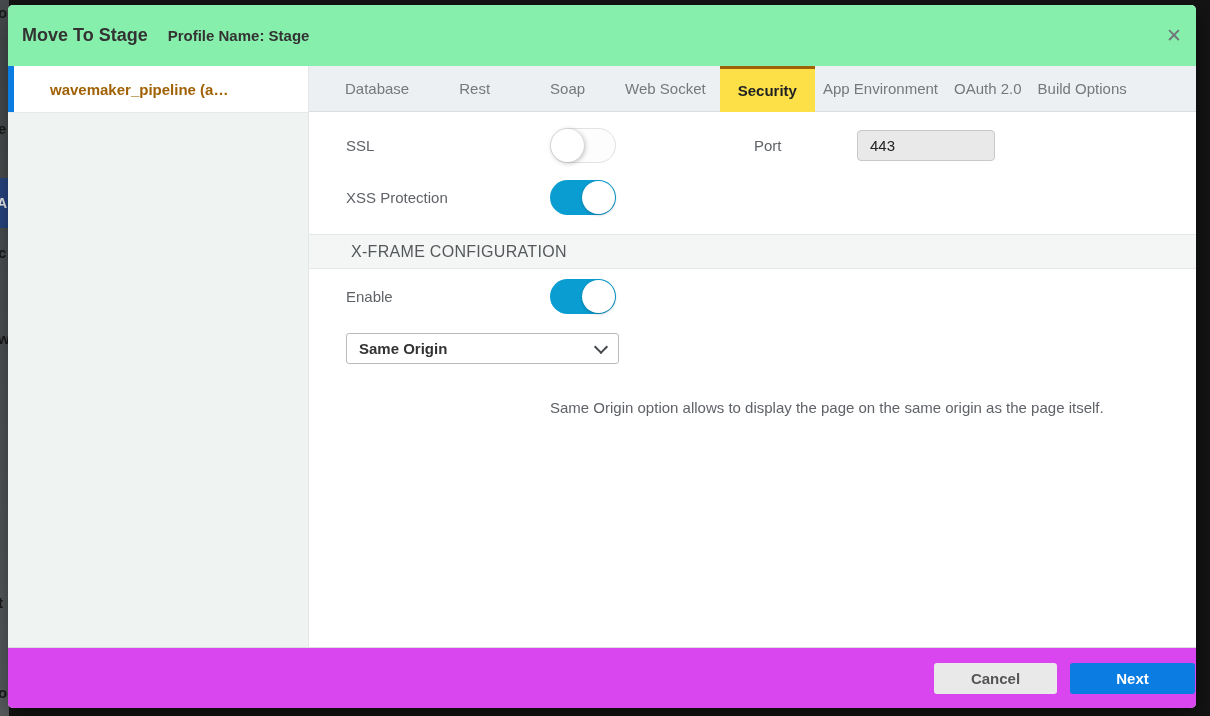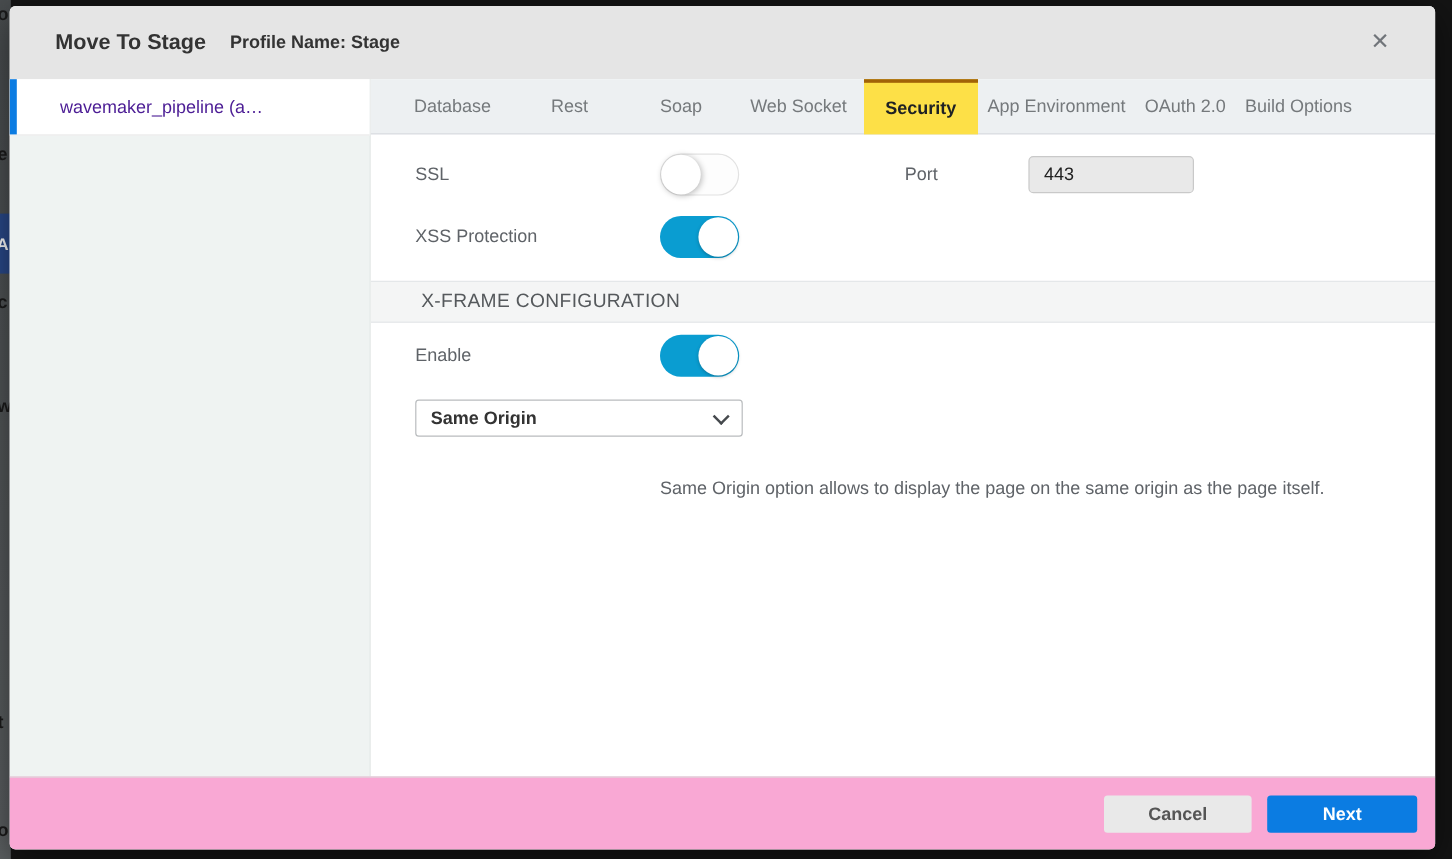--- a/index.html
+++ b/index.html
@@ -23,36 +23,36 @@
   .bg-bluebox span { margin-left:-3px; }
 
   
   .modal {
     position:absolute; left:8px; top:5px; width:1188px; height:703px;
     background:#fff; border-radius:5px; overflow:hidden;
     display:flex; flex-direction:column;
     box-shadow:0 8px 30px rgba(0,0,0,.5);
   }
   .modal-header {
-    flex:none; height:61px; background:#e5e5e5;
-    display:flex; align-items:center; padding:0 38px;justify-content:center;
+    flex:none; height:61px; background:#86efac;
+    display:flex; align-items:center; padding:0 14px;justify-content:center;
   }
   .dialog-title { font-size:18px; font-weight:700; color:#333; }
   .dialog-subtitle { margin-left:20px; font-size:15px; font-weight:700; color:#333; }
   .close-x { margin-left:auto; color:#71757a; font-size:19px; cursor:pointer; line-height:1; }
 
   .modal-body { flex:1; display:flex; min-height:0; }
 
   .sidebar { flex:none; width:300px; background:#eff3f2; border-right:1px solid #e2e6e5; }
   .side-item {
     height:46px; background:#fff; position:relative;
     display:flex; align-items:center; border-bottom:1px solid #e8e8e8; cursor:pointer;
   }
   .side-accent { position:absolute; left:0; top:0; width:6px; height:100%; background:#0b7ce2; }
-  .side-label { padding-left:42px; color:#4c1d95; font-weight:400; font-size:15px; white-space:nowrap; }
+  .side-label { padding-left:42px; color:#a16207; font-weight:700; font-size:15px; white-space:nowrap; }
 
   .main { flex:1; display:flex; flex-direction:column; background:#fff; min-width:0; }
 
   .tabbar {
     flex:none; height:45px; background:#edf0f2; border-bottom:1px solid #d9dde0;
     display:flex; align-items:stretch; padding-left:18px;
   }
   .tab {
     display:flex; align-items:center; padding:0 14px;
     color:#75797c; font-size:15px; cursor:pointer; white-space:nowrap;
@@ -105,23 +105,23 @@
   .select-text { font-size:15px; font-weight:700; color:#333; }
   .chevron {
     width:8px; height:8px; border-right:2px solid #45494d; border-bottom:2px solid #45494d;
     transform:rotate(45deg); margin-top:-4px; flex:none;
   }
   .help-row { margin-top:11px; display:flex; }
   .help-spacer { width:204px; flex:none; }
   .help-text { color:#5f6368; font-size:15px;margin-top:24px; }
 
   .modal-footer {
-    flex:none; height:60px; background:#f9a8d4; border-top:1px solid #ddd;
+    flex:none; height:60px; background:#d946ef; border-top:1px solid #ddd;
     display:flex; align-items:center; justify-content:flex-end;
-    padding-right:15px; gap:13px;
+    padding-right:1px; gap:13px;
   }
   .btn {
     height:31px; border:none; border-radius:3px; font-size:15px; font-weight:700;
     cursor:pointer; font-family:"Liberation Sans", sans-serif;
   }
   .btn-cancel { width:123px; background:#e9e9e9; color:#555; }
   .btn-next { width:125px; background:#0b7ce2; color:#fff; }
 </style>
 </head>
 <body>

